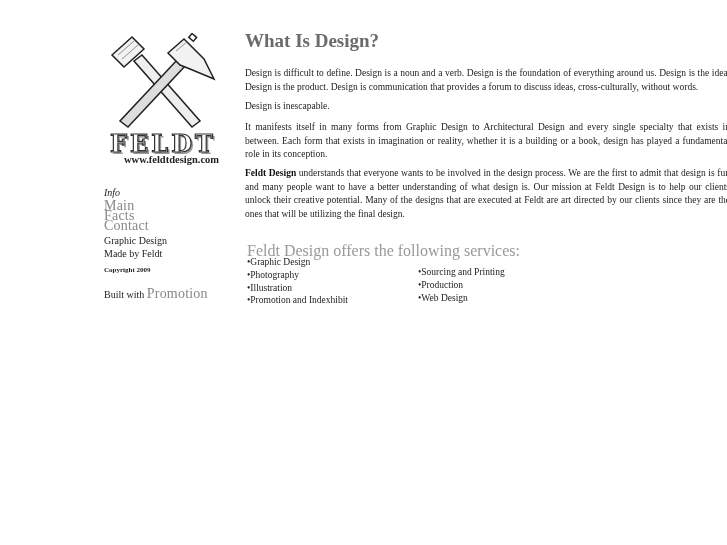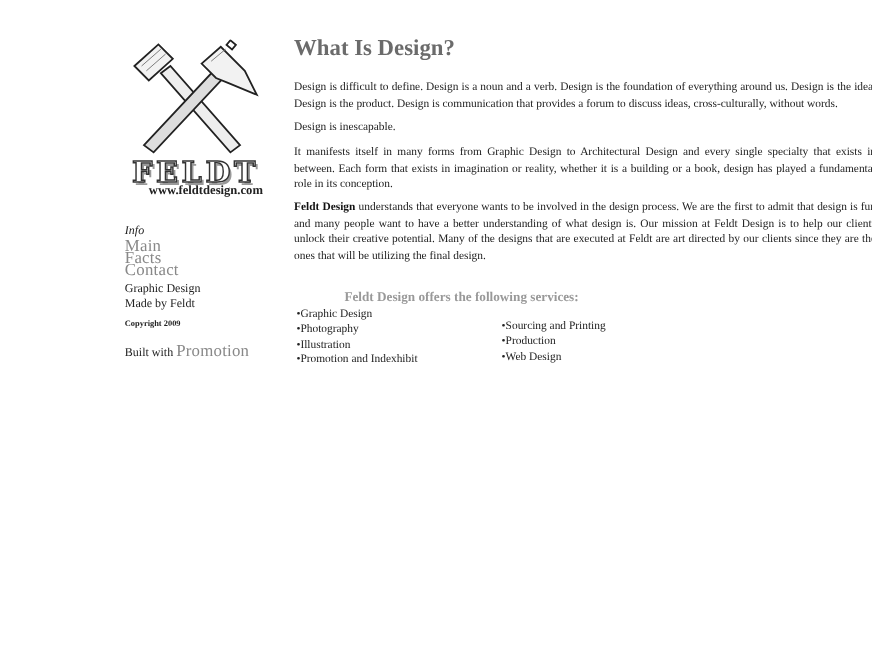--- a/index.html
+++ b/index.html
@@ -5,21 +5,21 @@
     html, body { margin:0; padding:0; background:#ffffff; }
     body { width:727px; height:545px; position:relative; overflow:hidden;
       font-family:"Liberation Serif", "DejaVu Serif", serif; color:#222; }
     #logo { position:absolute; left:104px; top:33px; width:112px; height:132px; }
     .nav { position:absolute; left:104px; font-size:10px; line-height:11px; }
     .nav .hdr { color:#222; font-size:10px;font-style:italic; }
     .nav a { color:#888; text-decoration:none; display:block; font-size:14px; line-height:10px; letter-spacing:0.2px; }
     h1 { position:absolute; left:245px; top:30px; margin:0; font-size:19px; font-weight:bold; color:#6b6b6b; }
     p.body { position:absolute; left:245px; margin:0; font-size:9.5px; line-height:13.5px; color:#222; text-align:justify; width:485px; }
     p.body b { font-weight:bold; color:#111; }
-    .svc-title { position:absolute; left:247px; top:242px; font-size:11px; font-weight:bold; color:#999;margin-left:40px; }
+    .svc-title { position:absolute; left:247px; top:242px; font-size:16px; font-weight:normal; color:#999; }
     .svc { position:absolute; font-size:9.5px; line-height:12.8px; color:#222; list-style:none; margin:0; padding:0; }
     .svc li::before { content:"\2022 "; }
   </style>
 </head>
 <body>
 
 <div id="logo">
   <svg width="112" height="100" viewBox="0 0 112 100">
 
     <g stroke="#222" stroke-width="1.5" fill="#eee">

